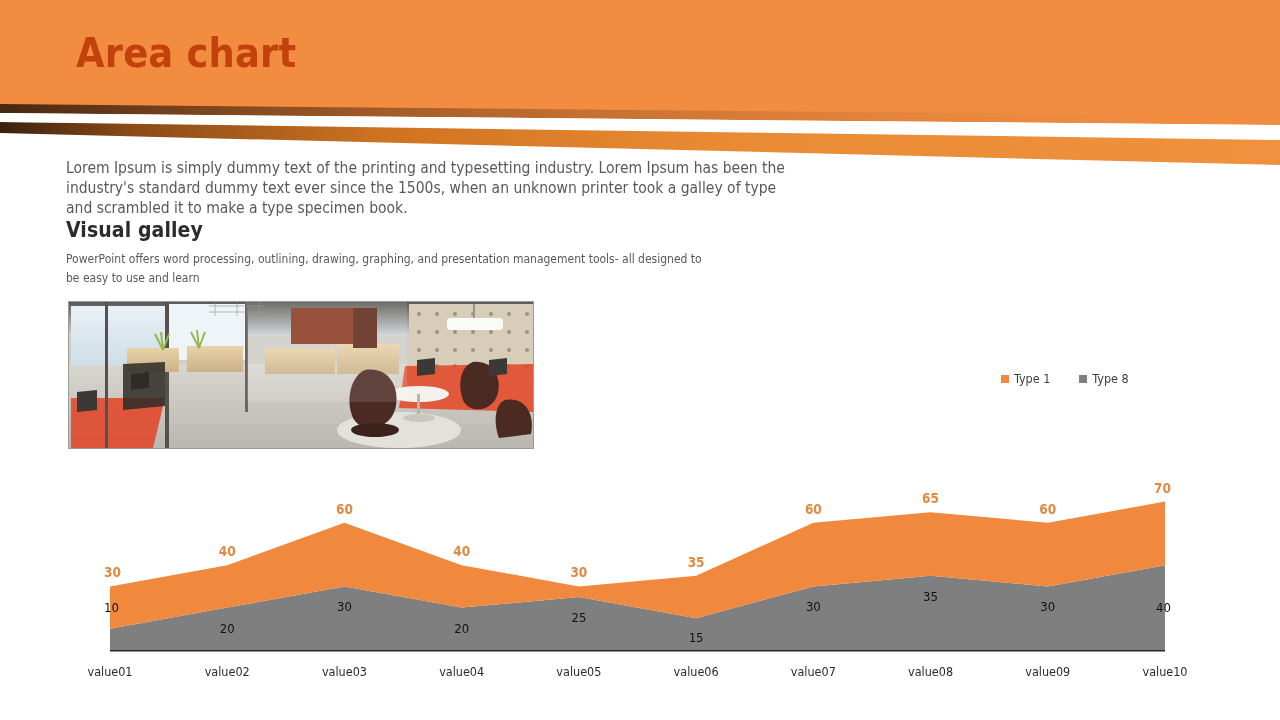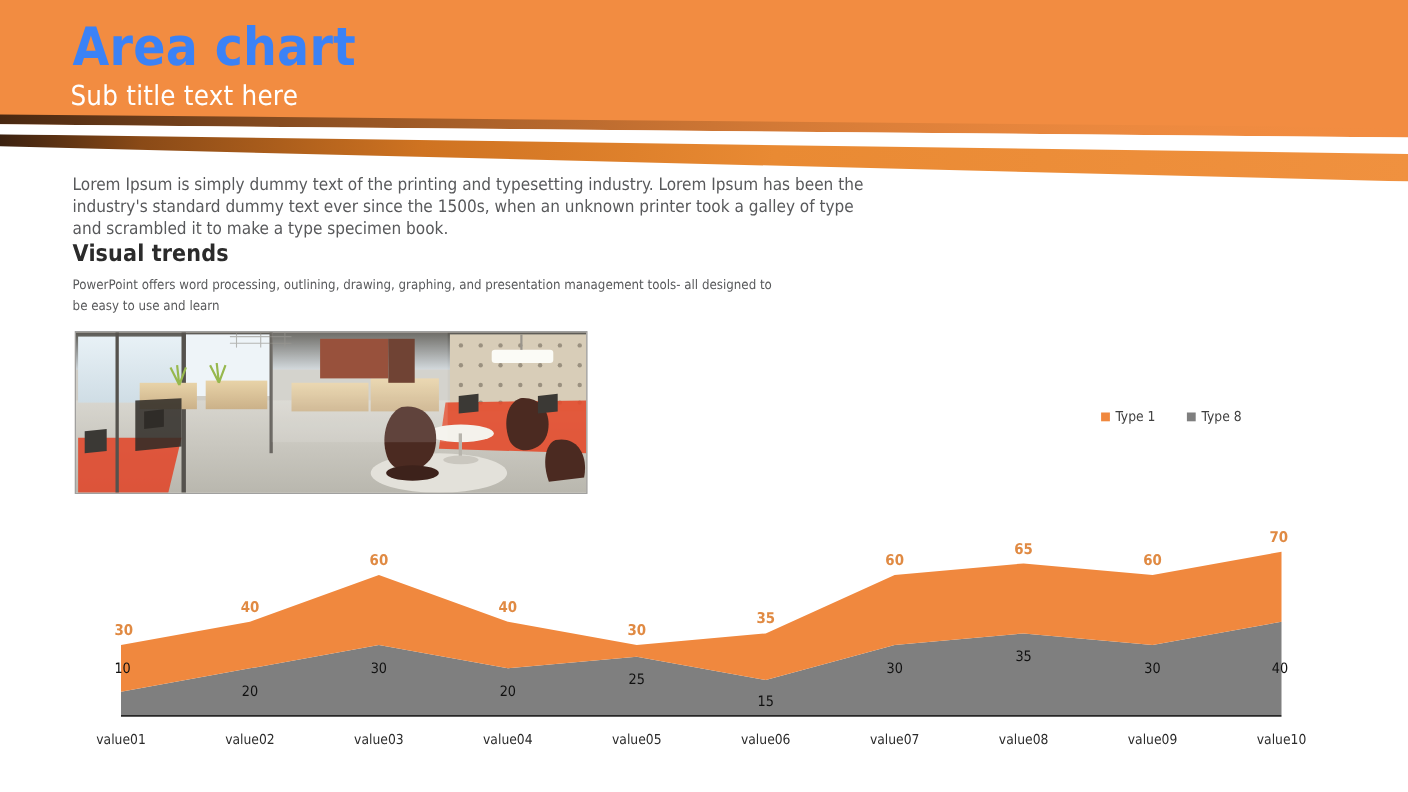--- a/index.html
+++ b/index.html
@@ -10,22 +10,22 @@
     -webkit-font-smoothing:antialiased;
   }
   .slide{position:relative;width:1280px;height:720px;background:#fff;}
 
   
   .banner-wrap{position:absolute;left:0;top:0;width:1280px;height:165px;}
   .banner-wrap svg{display:block;width:1280px;height:165px;}
 
   .header-text{position:absolute;left:62px;top:14px;z-index:4;}
   .slide-title{
-    font-size:48px;line-height:50px;font-weight:bold;color:#3b82f6;
-    letter-spacing:.2px;margin:4px;
+    font-size:41px;line-height:50px;font-weight:bold;color:#c2410c;
+    letter-spacing:.2px;margin:14px;
     font-family:"DejaVu Sans Condensed","Liberation Sans",sans-serif;
   }
   .slide-subtitle{
     font-size:25px;line-height:30px;color:#ffffff;margin:4px 0 0 2px;
     letter-spacing:.2px;font-weight:normal;
   }
 
   
   .body-copy{
     position:absolute;left:66px;top:158px;width:730px;
@@ -92,26 +92,25 @@
 
       <path d="M0,104 L1280,116 L1280,125 L0,113 Z" fill="url(#topShade)"></path>
 
       <path d="M0,122 L1280,140 L1280,165 L0,133 Z" fill="url(#ribbonGrad)"></path>
 
       <path d="M0,113 L1280,125 L1280,129 L0,122 Z" fill="#ffffff"></path>
     </svg>
 
     <div class="header-text">
       <div class="slide-title">Area chart</div>
-      <div class="slide-subtitle">Sub title text here</div>
     </div>
   </div>
 
   <div class="body-copy">Lorem Ipsum is simply dummy text of the printing and typesetting industry. Lorem Ipsum has been the industry's standard dummy text ever since the 1500s, when an unknown printer took a galley of type and scrambled it to make a type specimen book.</div>
-  <div class="section-head">Visual trends</div>
+  <div class="section-head">Visual galley</div>
   <div class="section-copy">PowerPoint offers word processing, outlining, drawing, graphing, and presentation management tools- all designed to be easy to use and learn</div>
 
   <div class="photo">
     <svg viewBox="0 0 464 146" preserveAspectRatio="none" aria-hidden="true">
       <defs>
         <linearGradient id="floorG" x1="0" y1="0" x2="0" y2="1">
           <stop offset="0" stop-color="#d8d6cf"></stop>
             <stop offset="1" stop-color="#b9b7ae"></stop>
         </linearGradient>
         <linearGradient id="ceilG" x1="0" y1="0" x2="0" y2="1">

